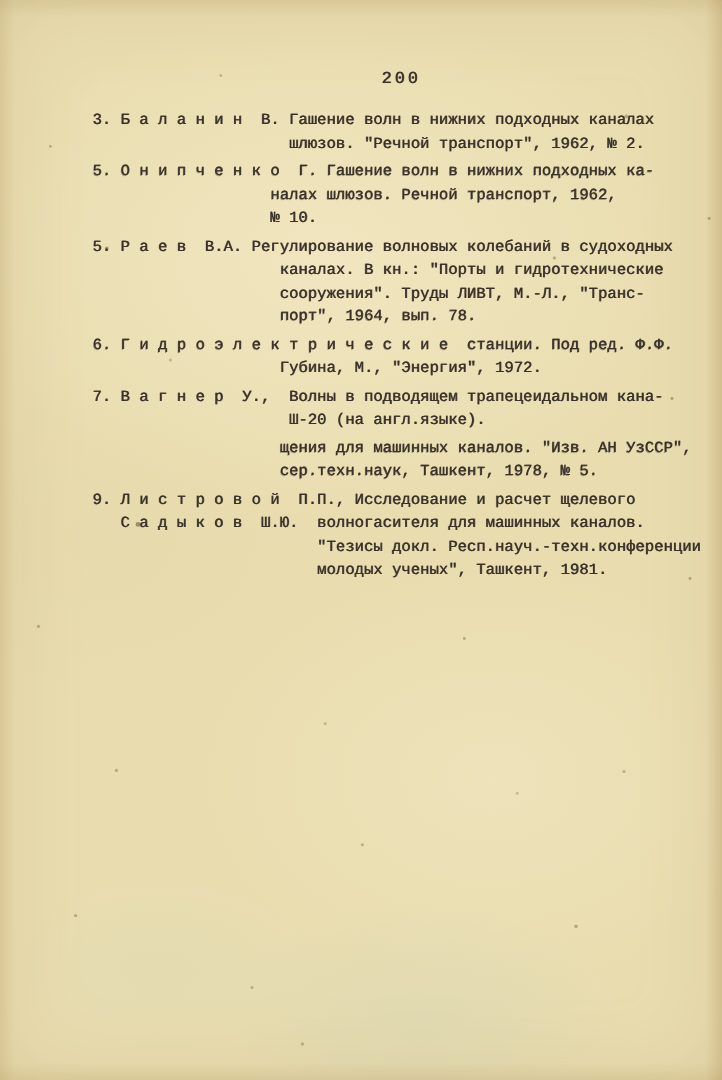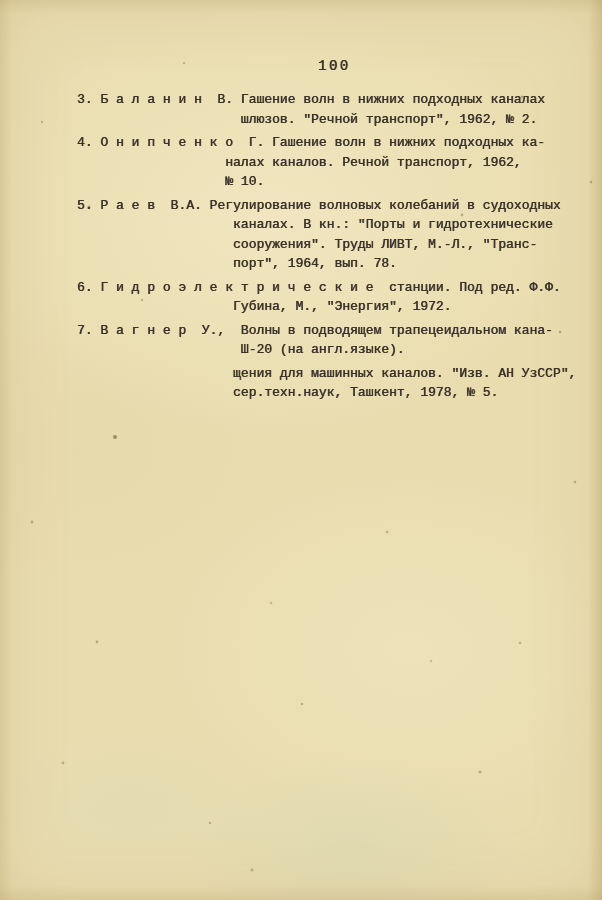--- a/index.html
+++ b/index.html
@@ -71,32 +71,32 @@
     text-shadow: 0.45px 0 0 rgba(58,50,42,.78), -0.3px 0.3px 0 rgba(58,50,42,.40);
     font-family: Liberation Mono, monospace;
   }
 </style>
 </head>
 <body>
 
 <div class="paper"></div>
 <div class="specks"></div>
 
-<div class="page-number">100</div>
+<div class="page-number">200</div>
 
 <div class="references">
 
   <div class="entry">
     <div class="line">3. Б а л а н и н  В. Гашение волн в нижних подходных каналах</div>
     <div class="line">                     шлюзов. "Речной транспорт", 1962, № 2.</div>
   </div>
 
   <div class="entry">
-    <div class="line">4. О н и п ч е н к о  Г. Гашение волн в нижних подходных ка-</div>
-    <div class="line">                   налах каналов. Речной транспорт, 1962,</div>
+    <div class="line">5. О н и п ч е н к о  Г. Гашение волн в нижних подходных ка-</div>
+    <div class="line">                   налах шлюзов. Речной транспорт, 1962,</div>
     <div class="line">                   № 10.</div>
   </div>
 
   <div class="entry">
     <div class="line">5. Р а е в  В.А. Регулирование волновых колебаний в судоходных</div>
     <div class="line">                    каналах. В кн.: "Порты и гидротехнические</div>
     <div class="line">                    сооружения". Труды ЛИВТ, М.-Л., "Транс-</div>
     <div class="line">                    порт", 1964, вып. 78.</div>
   </div>
 
@@ -108,14 +108,20 @@
   <div class="entry">
     <div class="line">7. В а г н е р  У.,  Волны в подводящем трапецеидальном кана-</div>
     <div class="line">                     Ш-20 (на англ.языке).</div>
   </div>
 
   <div class="entry">
     <div class="line">                    щения для машинных каналов. "Изв. АН УзССР",</div>
     <div class="line">                    сер.техн.наук, Ташкент, 1978, № 5.</div>
   </div>
 
+  <div class="entry">
+    <div class="line">9. Л и с т р о в о й  П.П., Исследование и расчет щелевого</div>
+    <div class="line">   С а д ы к о в  Ш.Ю.  волногасителя для машинных каналов.</div>
+    <div class="line">                        "Тезисы докл. Респ.науч.-техн.конференции</div>
+    <div class="line">                        молодых ученых", Ташкент, 1981.</div>
+  </div>
 
 </div>
 
 </body></html>

